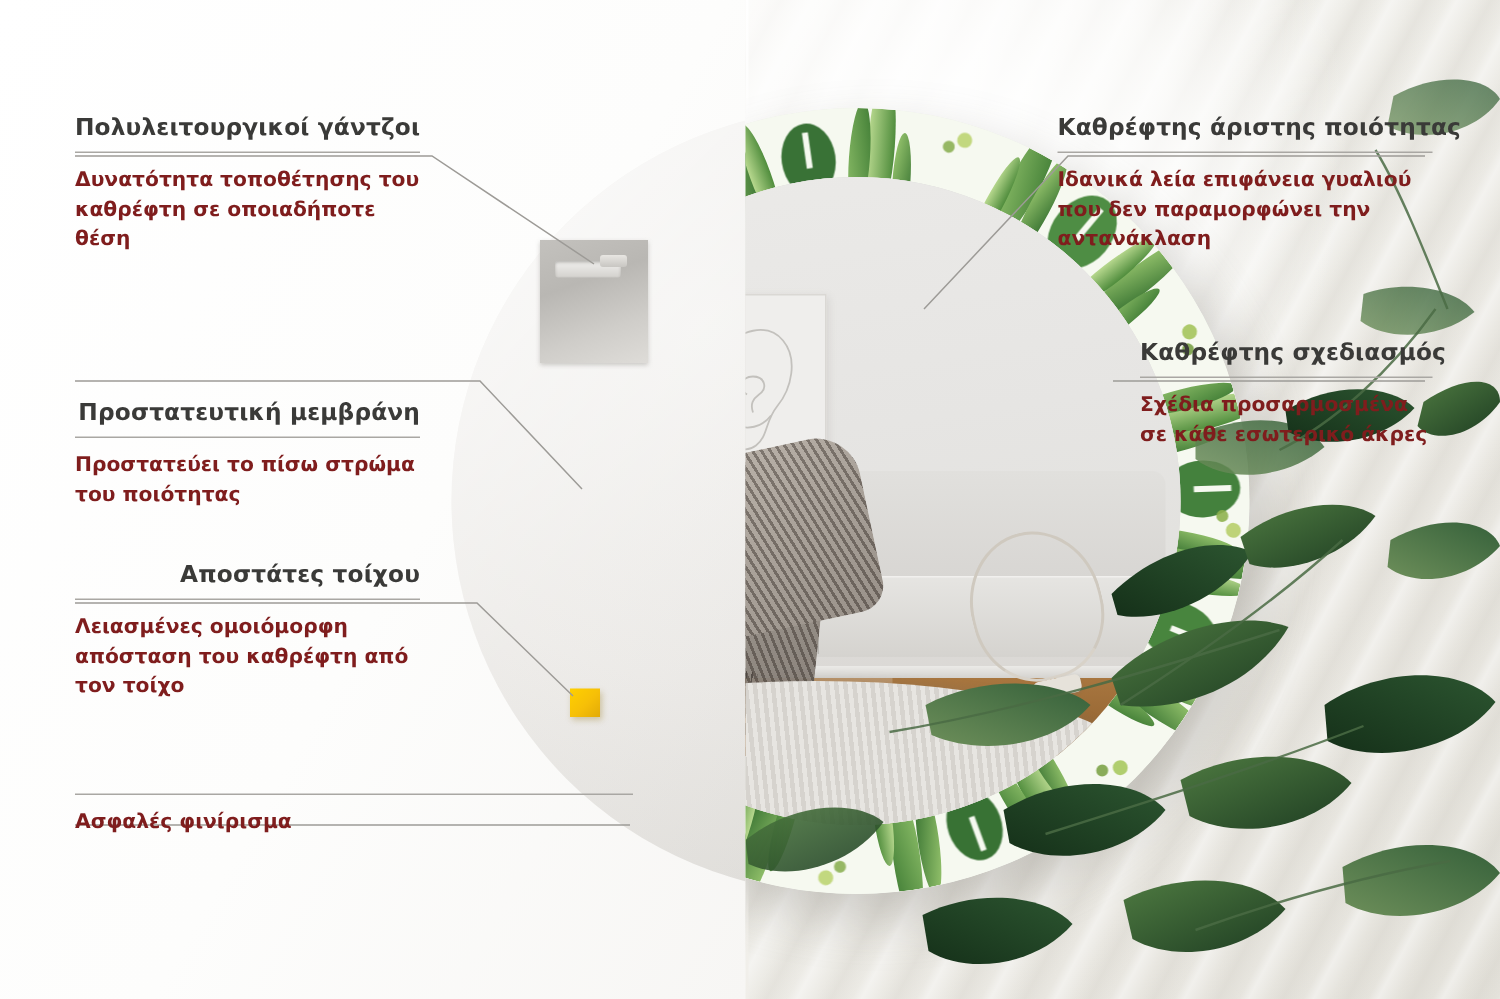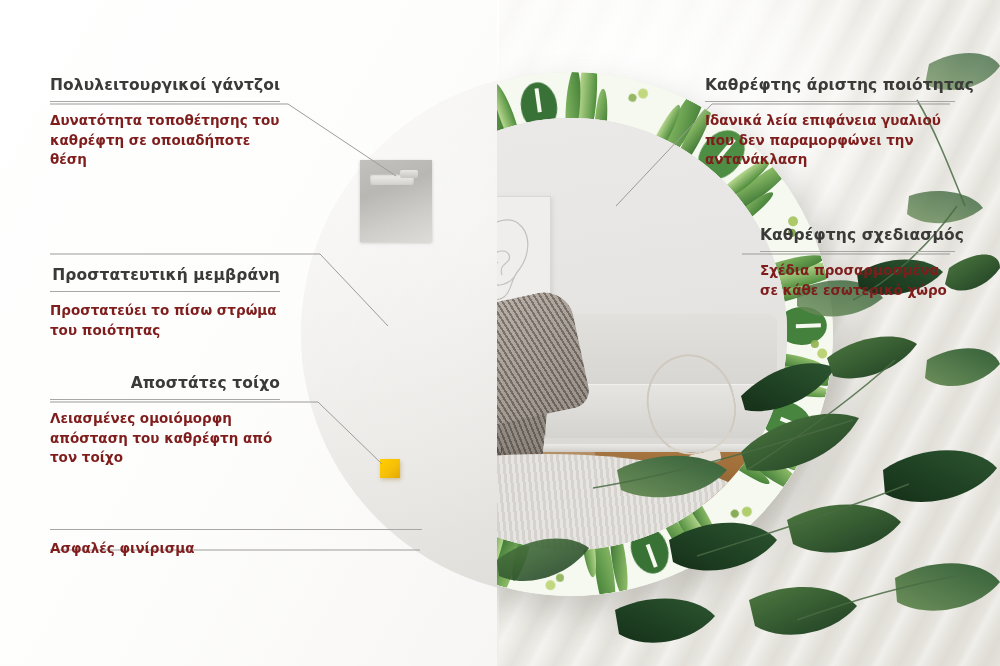--- a/index.html
+++ b/index.html
@@ -490,35 +490,35 @@
     <div class="desc">Δυνατότητα τοποθέτησης του καθρέφτη σε οποιαδήποτε θέση</div>
   </div>
 
   <div class="callout c2">
     <div class="title">Προστατευτική μεμβράνη</div>
     <div class="rule"></div>
     <div class="desc">Προστατεύει το πίσω στρώμα του ποιότητας</div>
   </div>
 
   <div class="callout c3">
-    <div class="title">Αποστάτες τοίχο</div>
+    <div class="title">Αποστάτες τοίχου</div>
     <div class="rule"></div>
     <div class="desc">Λειασμένες ομοιόμορφη απόσταση του καθρέφτη από τον τοίχο</div>
   </div>
 
   <div class="callout c4">
     <div class="rule"></div>
     <div class="desc">Ασφαλές φινίρισμα</div>
   </div>
 
   <div class="callout right r1">
     <div class="title">Καθρέφτης άριστης ποιότητας</div>
     <div class="rule"></div>
     <div class="desc">Ιδανικά λεία επιφάνεια γυαλιού που δεν παραμορφώνει την αντανάκλαση</div>
   </div>
 
   <div class="callout right r2">
     <div class="title">Καθρέφτης σχεδιασμός</div>
     <div class="rule"></div>
-    <div class="desc">Σχέδια προσαρμοσμένα σε κάθε εσωτερικό χώρο</div>
+    <div class="desc">Σχέδια προσαρμοσμένα σε κάθε εσωτερικό άκρες</div>
   </div>
 
 </div>
 
 </body></html>

